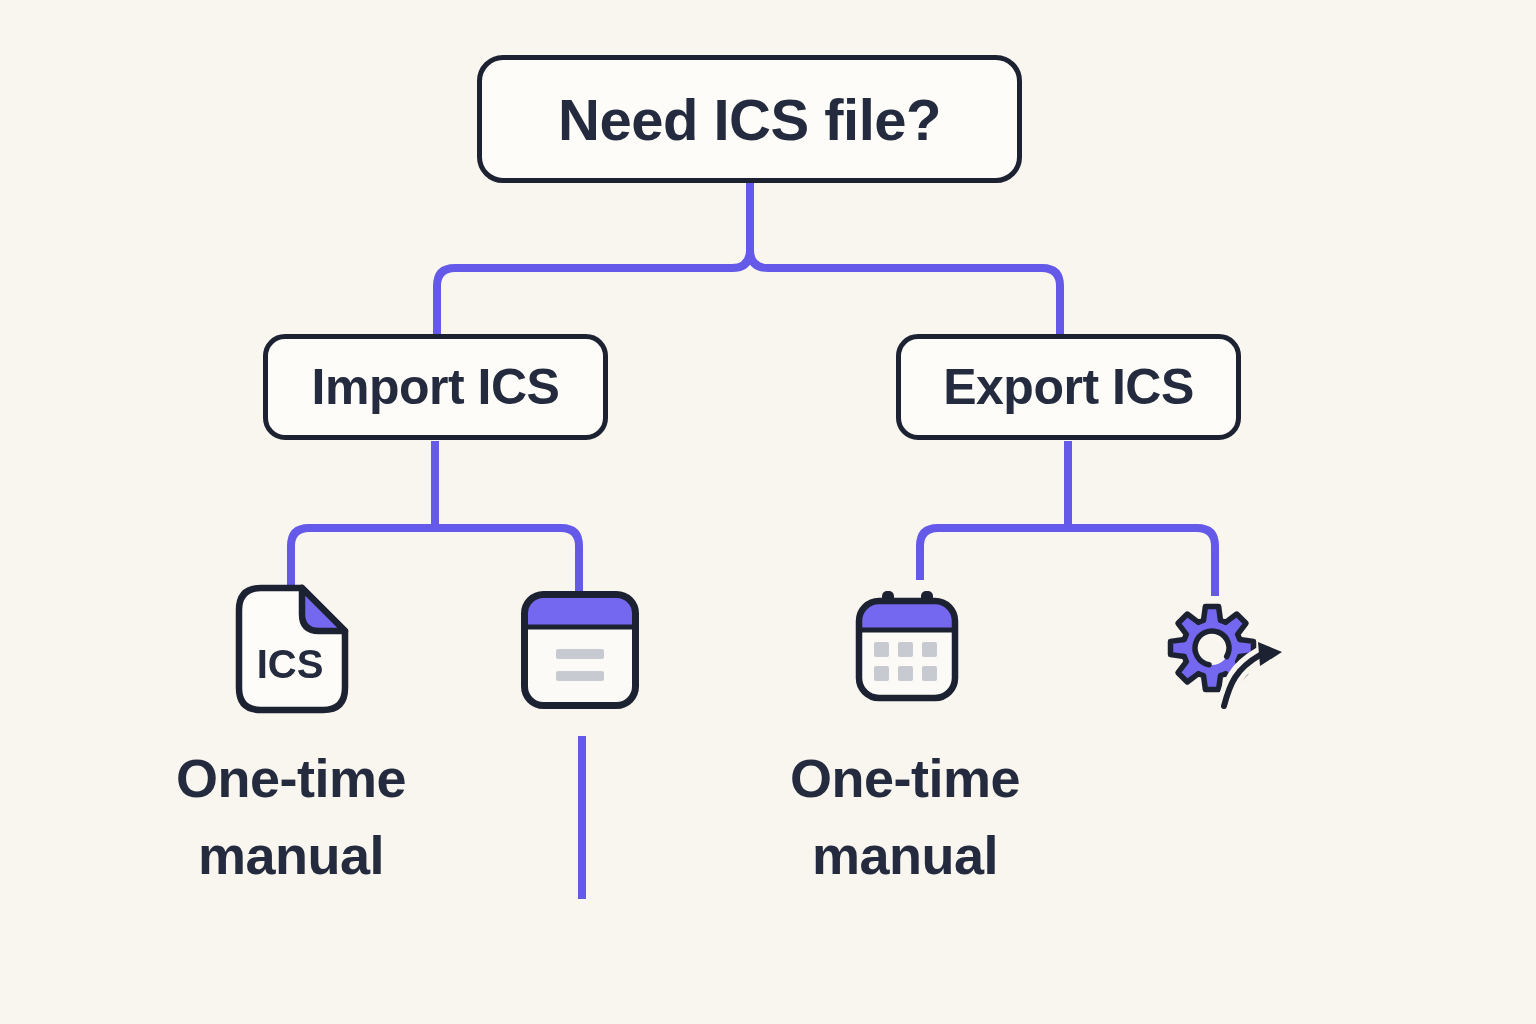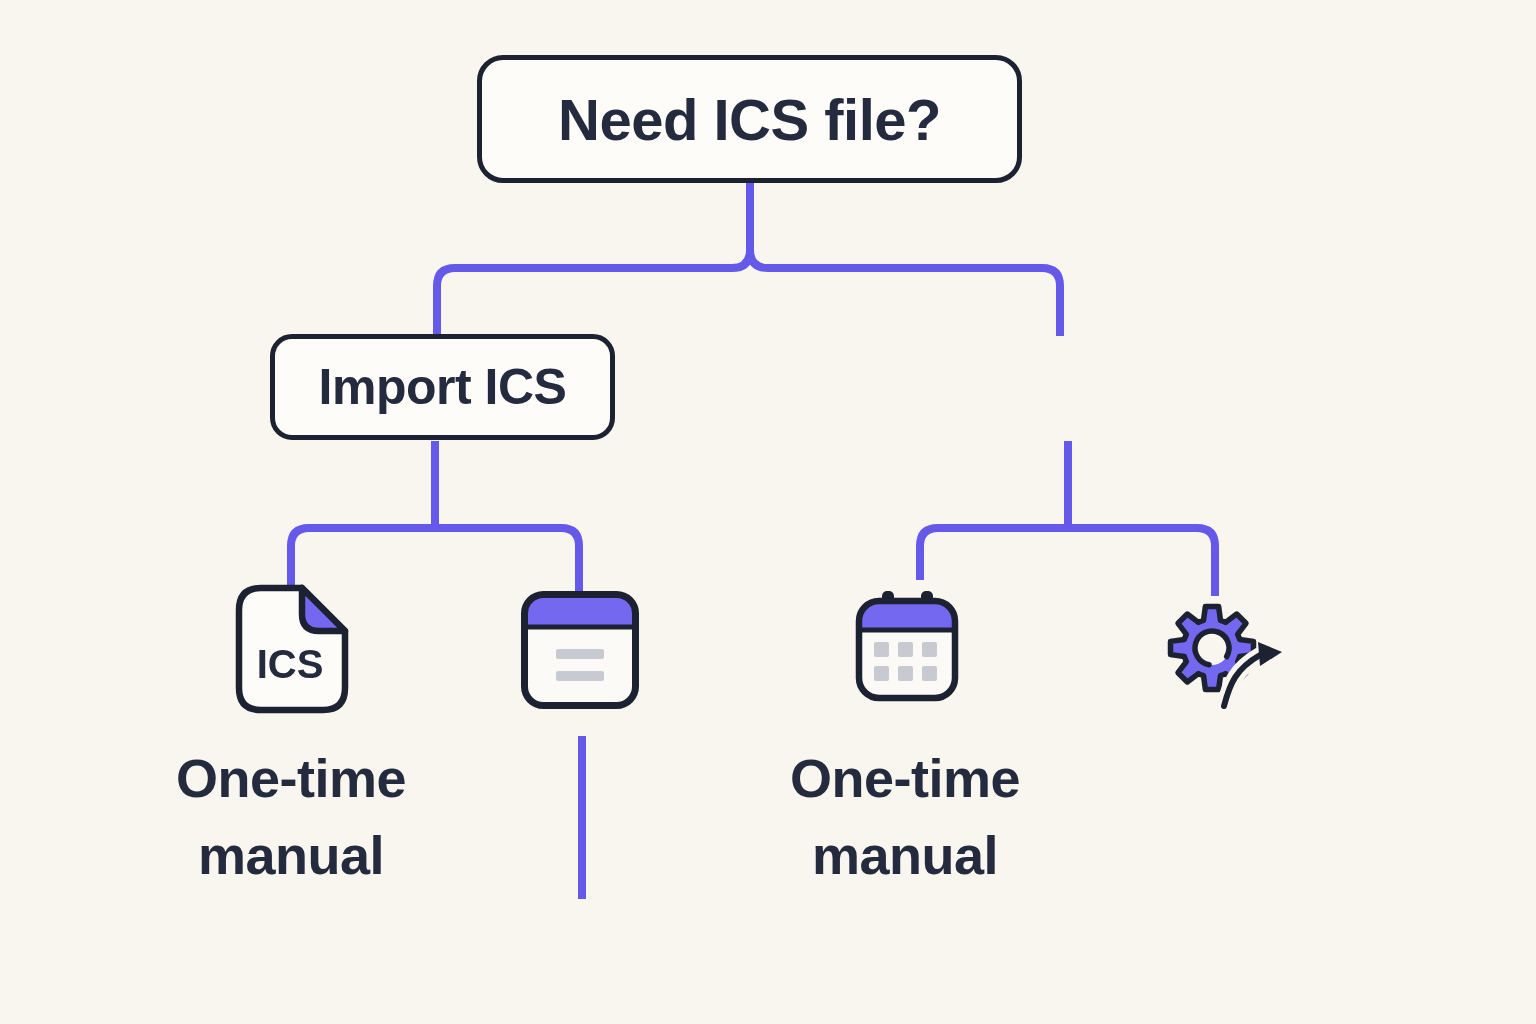--- a/index.html
+++ b/index.html
@@ -27,21 +27,21 @@
     box-sizing:border-box;
     letter-spacing:-0.5px;
     white-space:nowrap;
   }
   .node.root{
     left:477px;top:55px;width:545px;height:128px;
     border-radius:26px;font-size:58px;
   }
   .node.branch{
     width:345px;height:106px;top:334px;
-    border-radius:22px;font-size:50px;margin-left:7px;
+    border-radius:22px;font-size:50px;
   }
   .node.branch.import{left:263px;}
   .node.branch.export{left:896px;}
   .leaf-icon{position:absolute;}
   .leaf-label{
     position:absolute;top:740px;width:320px;
     text-align:center;
     color:#242B3E;font-weight:bold;font-size:54px;line-height:1.42;
     letter-spacing:-0.5px;
   }
@@ -71,20 +71,23 @@
   </svg>
 
   <div class="node root">
     <span>Need ICS file?</span>
   </div>
 
   <div class="node branch import">
     <span>Import ICS</span>
   </div>
 
+  <div class="node branch export">
+    <span>Export ICS</span>
+  </div>
 
   <svg class="leaf-icon" style="left:235px;top:584px;" width="114" height="130" viewBox="0 0 114 130" xmlns="http://www.w3.org/2000/svg">
     <path d="M67 4 L110 47 L110 104 Q110 126 88 126 L26 126 Q4 126 4 104 L4 26 Q4 4 26 4 Z" fill="#FEFCF8" stroke="#1C2231" stroke-width="6.5" stroke-linejoin="round"></path>
     <path d="M67 4 L67 30 Q67 47 84 47 L110 47 Z" fill="#7568F0" stroke="#1C2231" stroke-width="6.5" stroke-linejoin="round"></path>
     <text x="55" y="94" text-anchor="middle" font-family="Liberation Sans, DejaVu Sans, sans-serif" font-size="40" font-weight="bold" fill="#242B3E">ICS</text>
   </svg>
 
   <svg class="leaf-icon" style="left:520px;top:590px;" width="120" height="120" viewBox="0 0 120 120" xmlns="http://www.w3.org/2000/svg">
     <rect x="4.5" y="4.5" width="111" height="111" rx="19" fill="#FBFAF7"></rect>
     <path d="M4.5 37 V24 Q4.5 4.5 24 4.5 H96 Q115.5 4.5 115.5 24 V37 Z" fill="#7568F0"></path>

